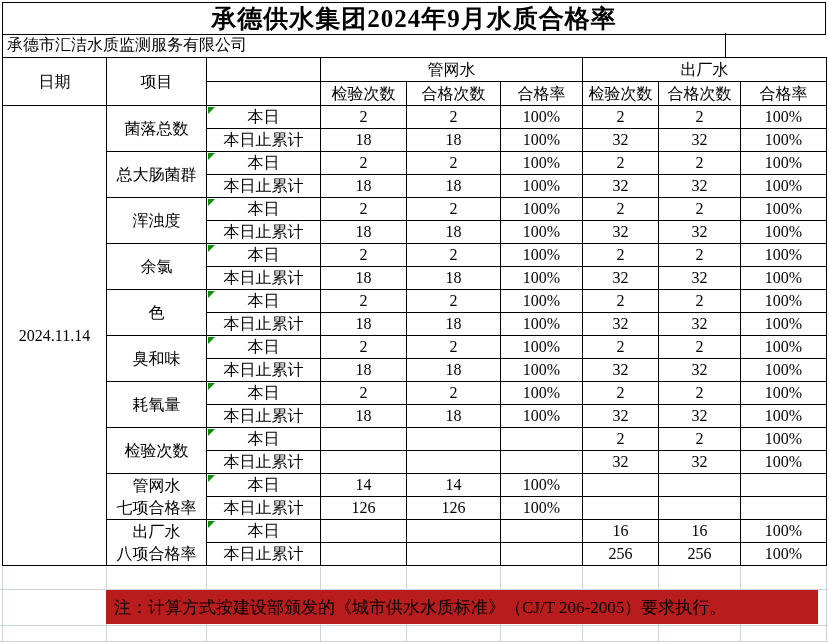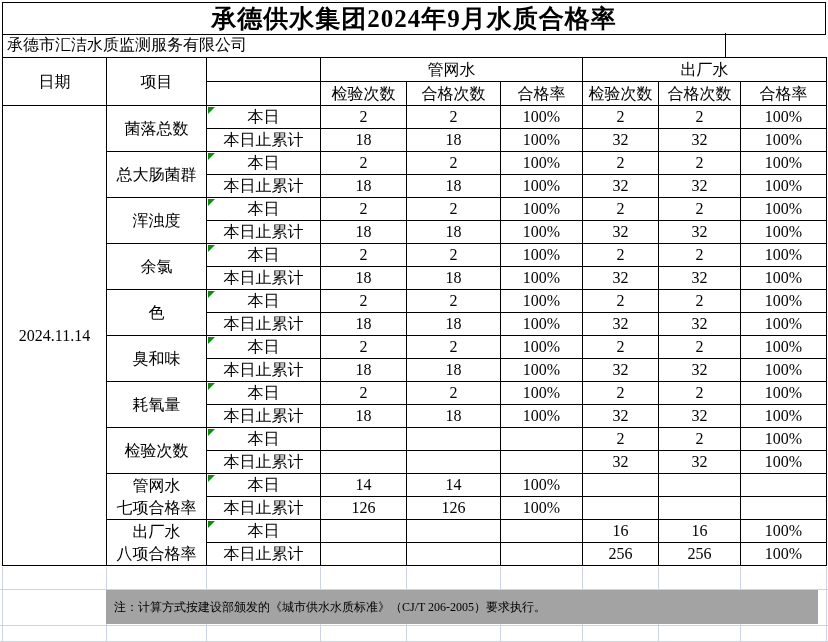--- a/index.html
+++ b/index.html
@@ -33,22 +33,22 @@
   .item-cell{white-space:pre-line;line-height:21px;}
   .label-cell{position:relative;}
   .tri{
     position:absolute;top:1px;left:1px;width:7px;height:7px;
     background:#0e8c0e;clip-path:polygon(0 0,100% 0,0 100%);
   }
   .grid-h{position:absolute;left:0;width:828px;height:1px;background:#ccd4e2;}
   .grid-v{position:absolute;width:1px;background:#ccd4e2;top:567px;height:74px;}
   .note-row{
     position:absolute;left:106px;top:590px;width:712px;height:34px;
-    background:#a3a3a3;display:flex;align-items:center;
-    font-size:12px;padding-left:8px;box-sizing:border-box;z-index:2;font-family:Liberation Serif, serif;
+    background:#b91c1c;display:flex;align-items:center;
+    font-size:17px;padding-left:8px;box-sizing:border-box;z-index:2;font-family:Liberation Serif, serif;
   }
 </style>
 </head>
 <body>
 
 <div class="title-row">承德供水集团2024年9月水质合格率</div>
 <div class="company-row">承德市汇洁水质监测服务有限公司</div>
 
 <table class="main">
   <colgroup>

